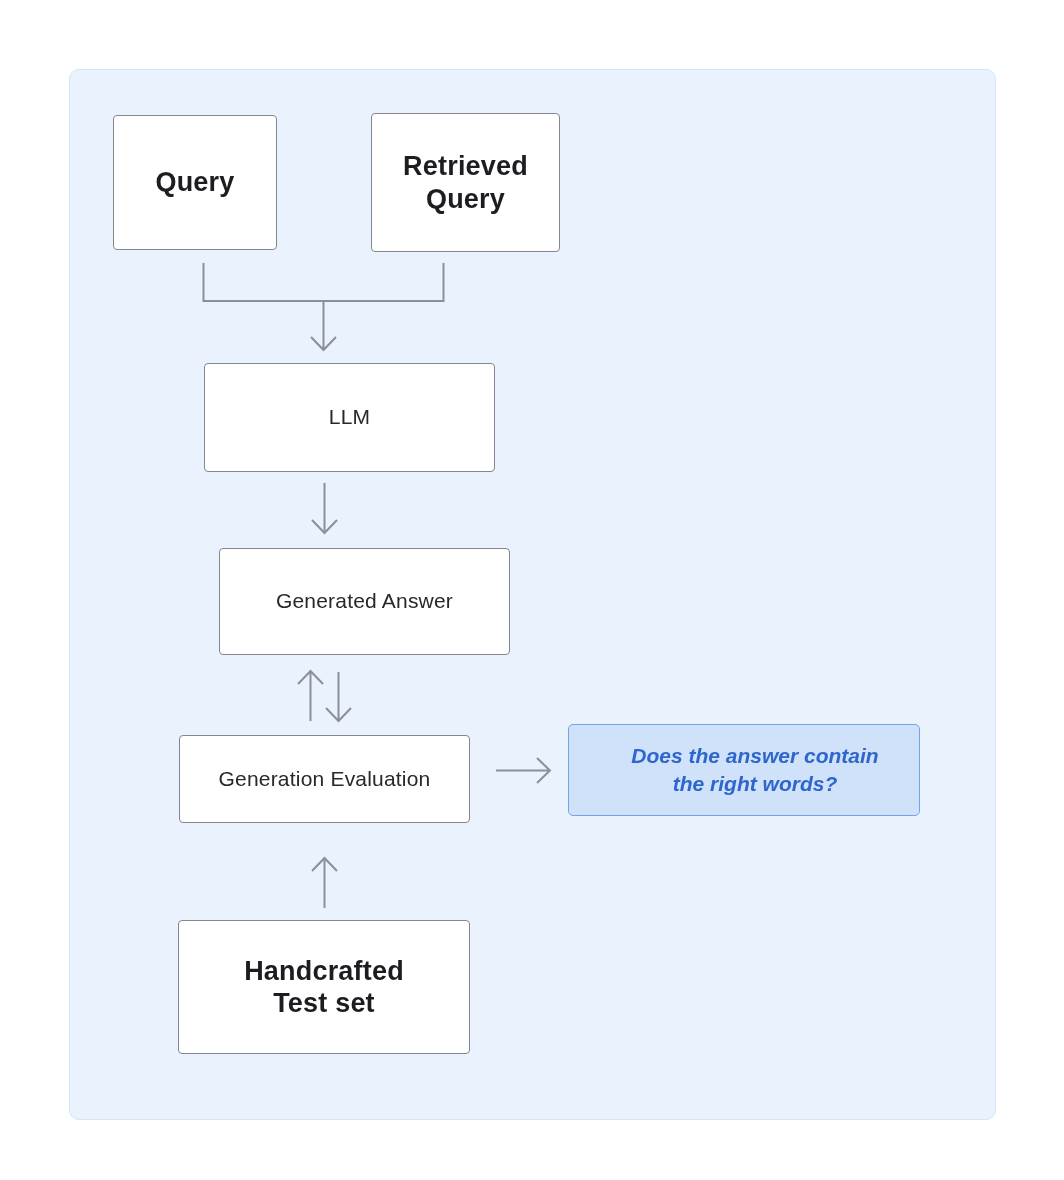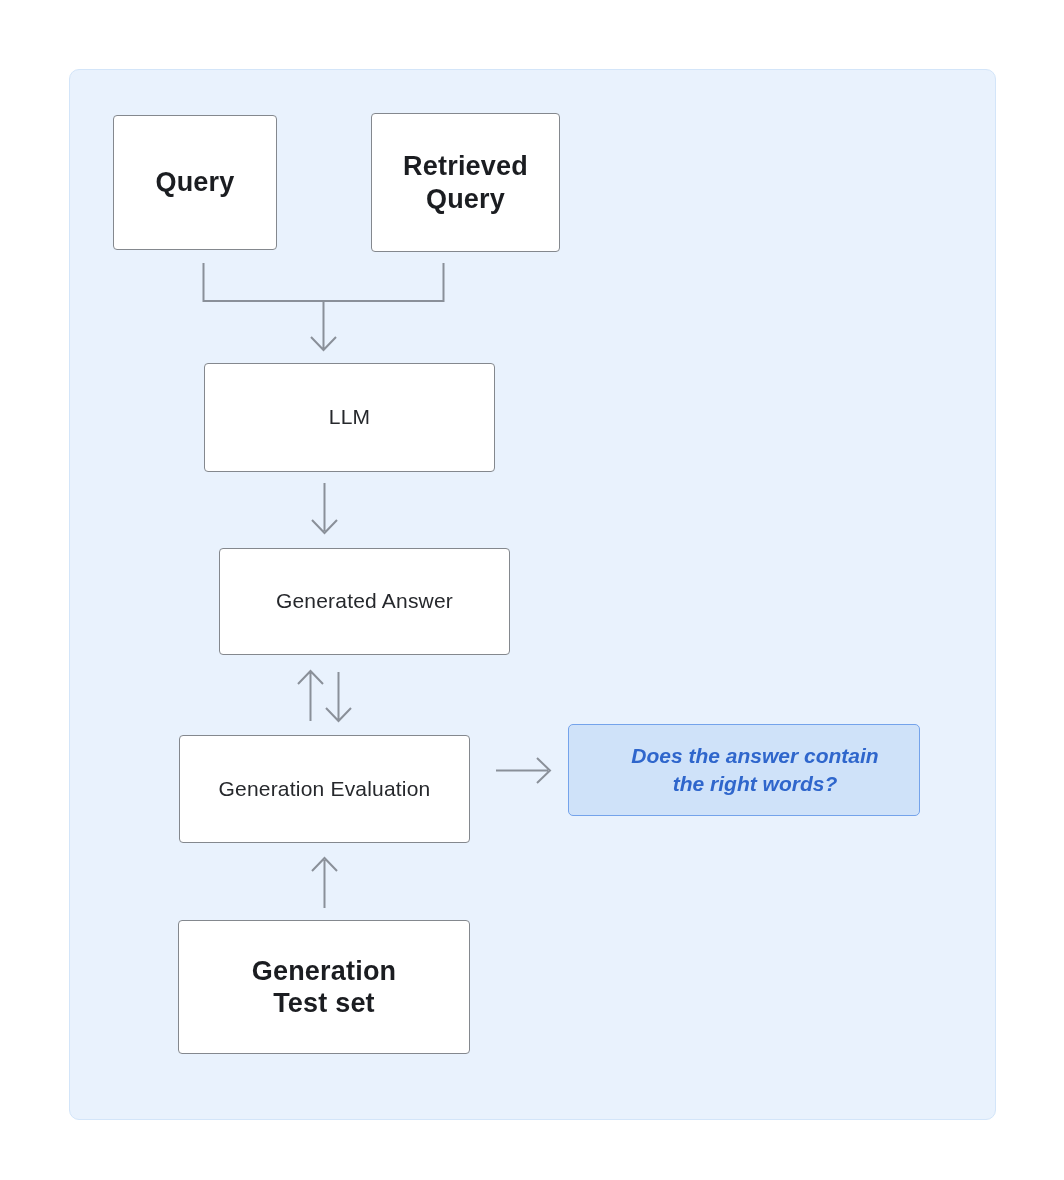--- a/index.html
+++ b/index.html
@@ -58,21 +58,21 @@
     font-weight: 500;
     font-size: 21px;
     line-height: 1.25;
     color: var(--node-text-medium);
     letter-spacing: 0.2px;
   }
   .node-query        { left: 113px; top: 115px; width: 164px; height: 135px; }
   .node-retrieved    { left: 371px; top: 113px; width: 189px; height: 139px; }
   .node-llm          { left: 179px; top: 363px; width: 291px; height: 109px; margin-left: 25px; }
   .node-generated    { left: 179px; top: 548px; width: 291px; height: 107px; margin-left: 40px; }
-  .node-evaluation   { left: 179px; top: 735px; width: 291px; height: 108px; }
+  .node-evaluation   { left: 179px; top: 735px; width: 291px; height: 88px; }
   .node-handcrafted  { left: 178px; top: 920px; width: 292px; height: 134px; }
   .callout {
     position: absolute;
     left: 568px; top: 724px;
     width: 352px; height: 92px;
     display: flex;
     align-items: center;
     justify-content: center;
     text-align: center;
     background: var(--callout-bg);
@@ -132,15 +132,15 @@
 
   <div class="node medium node-llm">LLM</div>
 
   <div class="node medium node-generated">Generated Answer</div>
 
   <div class="node medium node-evaluation">Generation Evaluation</div>
 
   <div class="callout">Does the answer contain
 the right words?</div>
 
-  <div class="node bold node-handcrafted">Generation
+  <div class="node bold node-handcrafted">Handcrafted
 Test set</div>
 </div>
 
 </body></html>

